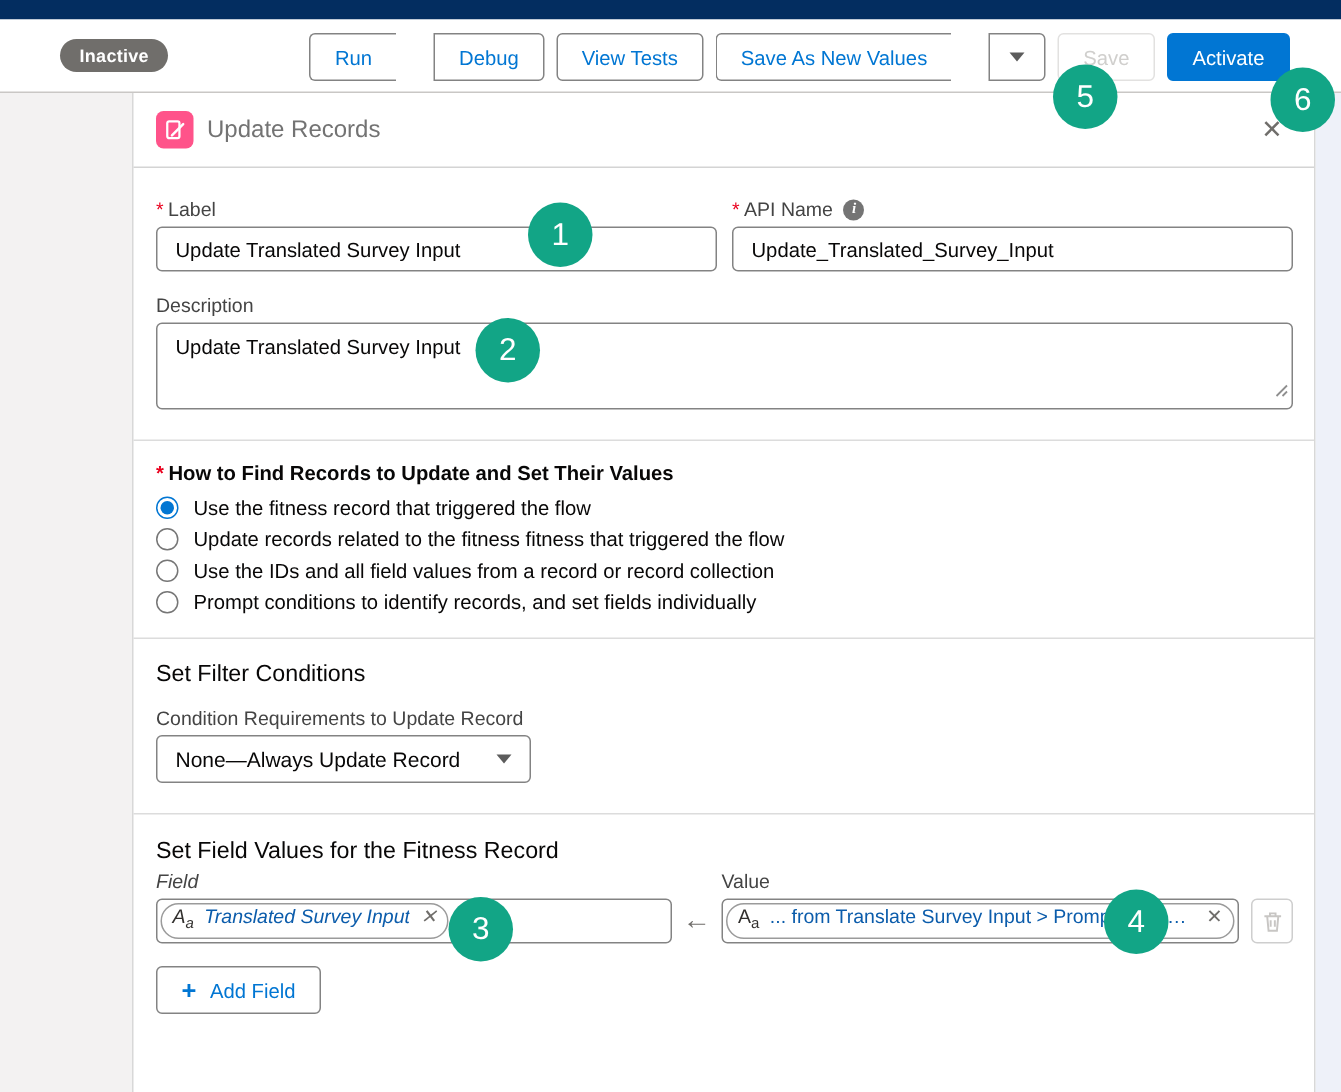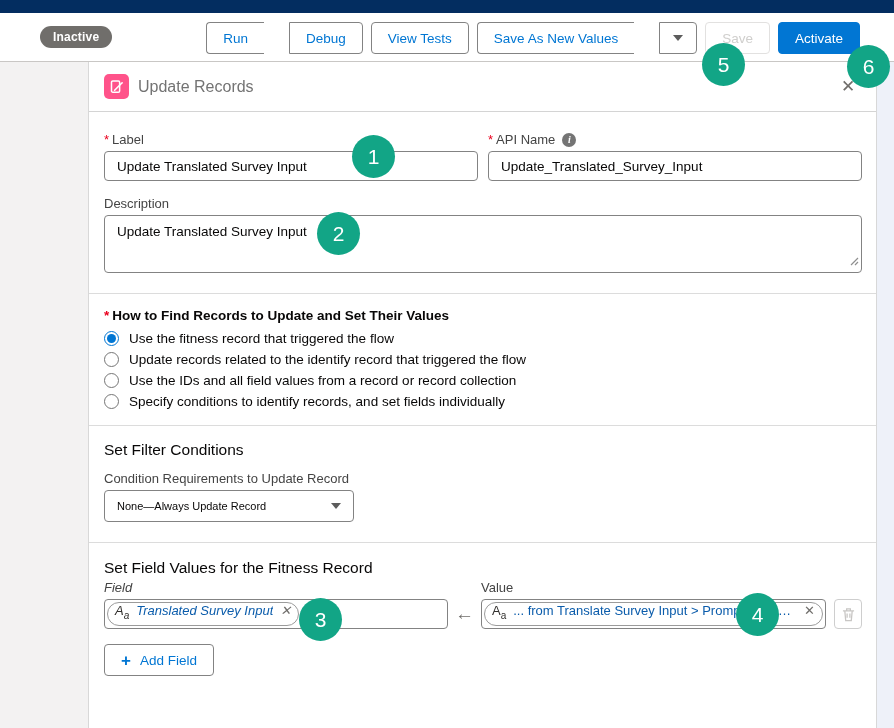--- a/index.html
+++ b/index.html
@@ -86,21 +86,21 @@
   .radio-circle.checked { border-color:#0176d3; }
   .radio-circle.checked::after { content:""; width:9px; height:9px; border-radius:50%; background:#0176d3; }
   .radio-label { font-size:13.5px; margin-left:10px; color:#080707; }
   
   .sec-filter { padding-top:15px; padding-bottom:20px; }
   .section-heading { font-size:15.5px; color:#080707; }
   .select-label { margin-top:12px; }
   .select-box {
     margin-top:4px; width:250px; height:32px; border:1px solid #838383; border-radius:4px;
     display:flex; align-items:center; justify-content:space-between; padding:6px 12px;
-    font-size:11px; color:#080707; background:#fff; cursor:pointer;
+    font-size:14px; color:#080707; background:#fff; cursor:pointer;
   }
   
   .sec-values { padding-top:16px; }
   .fv-row { display:flex; align-items:flex-end; margin-top:3px; }
   .fv-col-field { width:344px;font-style:italic; }
   .fv-col-value { width:345px; }
   .fv-arrow { width:33px; display:flex; align-items:center; justify-content:center; height:30px; color:#706e6b; font-size:19px; }
   .combobox {
     height:30px; border:1px solid #838383; border-radius:4px; background:#fff;
     display:flex; align-items:center; padding:0 2px; margin-top:4px;
@@ -211,29 +211,29 @@
       <span class="req">*</span>
       <span>How to Find Records to Update and Set Their Values</span>
     </div>
     <div class="radio-list">
       <div class="radio-row">
         <span class="radio-circle checked"></span>
         <span class="radio-label">Use the fitness record that triggered the flow</span>
       </div>
       <div class="radio-row">
         <span class="radio-circle"></span>
-        <span class="radio-label">Update records related to the identify record that triggered the flow</span>
+        <span class="radio-label">Update records related to the fitness fitness that triggered the flow</span>
       </div>
       <div class="radio-row">
         <span class="radio-circle"></span>
         <span class="radio-label">Use the IDs and all field values from a record or record collection</span>
       </div>
       <div class="radio-row">
         <span class="radio-circle"></span>
-        <span class="radio-label">Specify conditions to identify records, and set fields individually</span>
+        <span class="radio-label">Prompt conditions to identify records, and set fields individually</span>
       </div>
     </div>
   </div>
 
   <hr class="divider">
 
   <div class="section sec-filter">
     <div class="section-heading">Set Filter Conditions</div>
     <div class="flabel select-label">Condition Requirements to Update Record</div>
     <div class="select-box">

